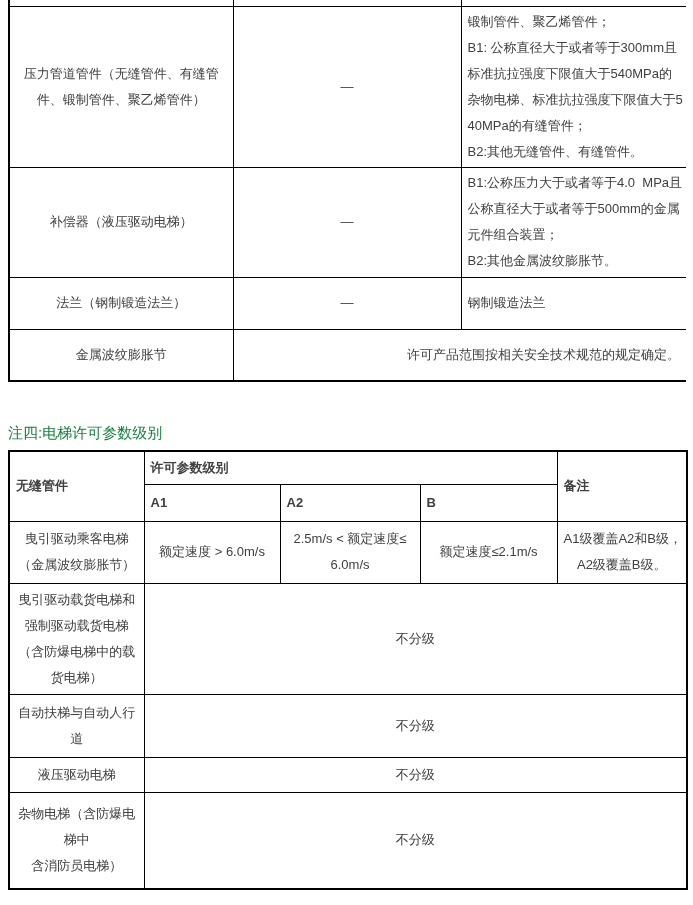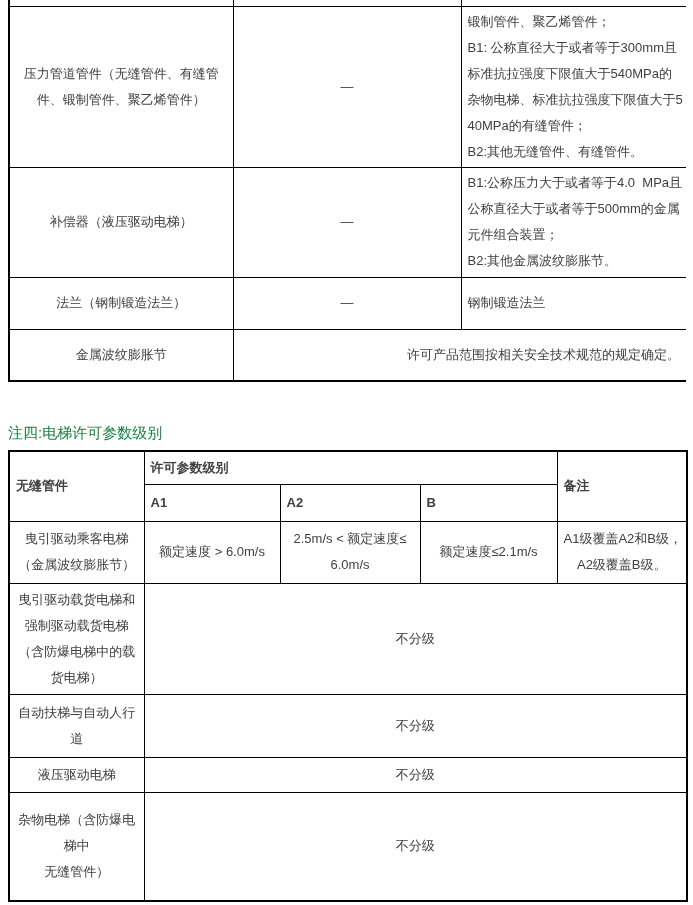--- a/index.html
+++ b/index.html
@@ -143,25 +143,25 @@
           <td class="c">
               <div class="line">自动扶梯与自动人行</div>
               <div class="line">道</div>
             </td>
           <td class="c" colspan="4">不分级</td>
         </tr>
         <tr style="height:35px">
           <td class="c">液压驱动电梯</td>
           <td class="c" colspan="4">不分级</td>
         </tr>
-        <tr style="height:109px">
+        <tr style="height:97px">
           <td class="c">
               <div class="line">杂物电梯（含防爆电</div>
               <div class="line">梯中</div>
-              <div class="line">无缝管件）</div>
+              <div class="line">含消防员电梯）</div>
             </td>
           <td class="c" colspan="4">不分级</td>
         </tr>
       </tbody>
     </table>
 
   </div>
 </div>
 
 </body></html>

